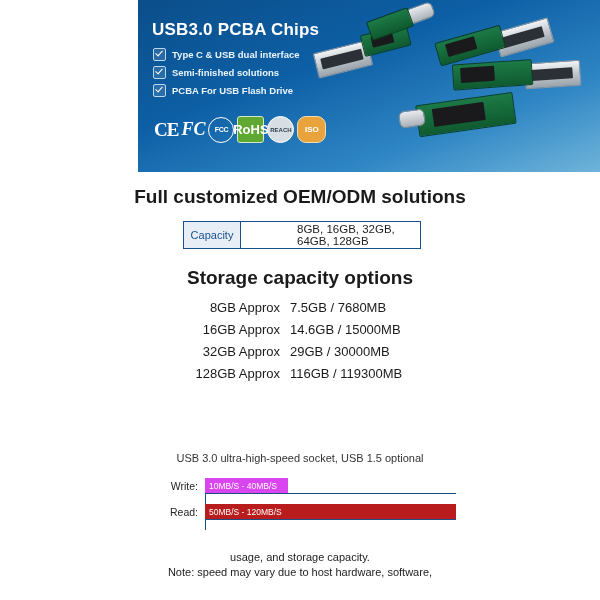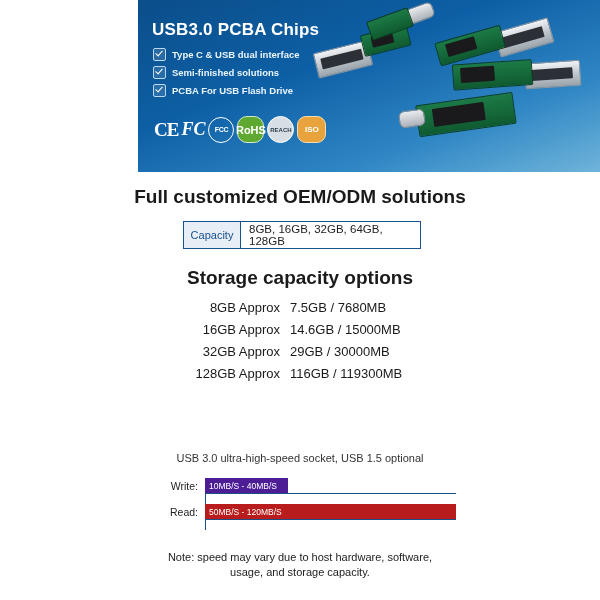--- a/index.html
+++ b/index.html
@@ -111,23 +111,23 @@
     height: 24px;
     border-radius: 50%;
     border: 1.5px solid #ffffff;
     font-size: 7px;
     font-weight: bold;
     letter-spacing: -0.3px;
   }
   .cert-rohs {
     width: 25px;
     height: 25px;
-    border-radius: 10px;
+    border-radius: 3px;
     background: #5fa832;
-    font-size: 11px;
+    font-size: 13px;
     font-weight: bold;
     color: #ffffff;
     border: 1px solid #d7e9c9;
   }
   .cert-reach {
     width: 25px;
     height: 25px;
     border-radius: 50%;
     background: #d8dfe4;
     color: #2b3b49;
@@ -208,20 +208,21 @@
   .capacity-box {
     position: absolute;
     left: 183px;
     top: 221px;
     width: 236px;
     height: 26px;
     border: 1.5px solid #17528f;
     background: #ffffff;
     display: flex;
     align-items: stretch;
+    gap: 48px;
   }
   .capacity-label {
     width: 56px;
     background: #e8eef5;
     border-right: 1.5px solid #17528f;
     display: flex;
     align-items: center;
     justify-content: center;
     font-size: 11px;
     color: #17528f;
@@ -443,34 +444,34 @@
   </div>
 
   <div class="speed-sub">USB 3.0 ultra-high-speed socket, USB 1.5 optional</div>
 
   <div class="bars">
     <div class="bar-axis"></div>
 
     <div class="bar-row">
       <div class="bar-label">Write:</div>
       <div class="bar-track">
-        <div class="bar-fill" id="write-bar" style="width: 33%; background: #4c1d95;">
+        <div class="bar-fill" id="write-bar" style="width: 33%; background: #d946ef;">
           <span>10MB/S - 40MB/S</span>
         </div>
       </div>
     </div>
 
     <div class="bar-row">
       <div class="bar-label">Read:</div>
       <div class="bar-track">
         <div class="bar-fill" id="read-bar" style="width: 100%; background: #b91c1c;">
           <span>50MB/S - 120MB/S</span>
         </div>
       </div>
     </div>
   </div>
 
   <div class="note">
+    <div>usage, and storage capacity.</div>
     <div>Note: speed may vary due to host hardware, software,</div>
-    <div>usage, and storage capacity.</div>
   </div>
 
 </div>
 
 </body></html>

